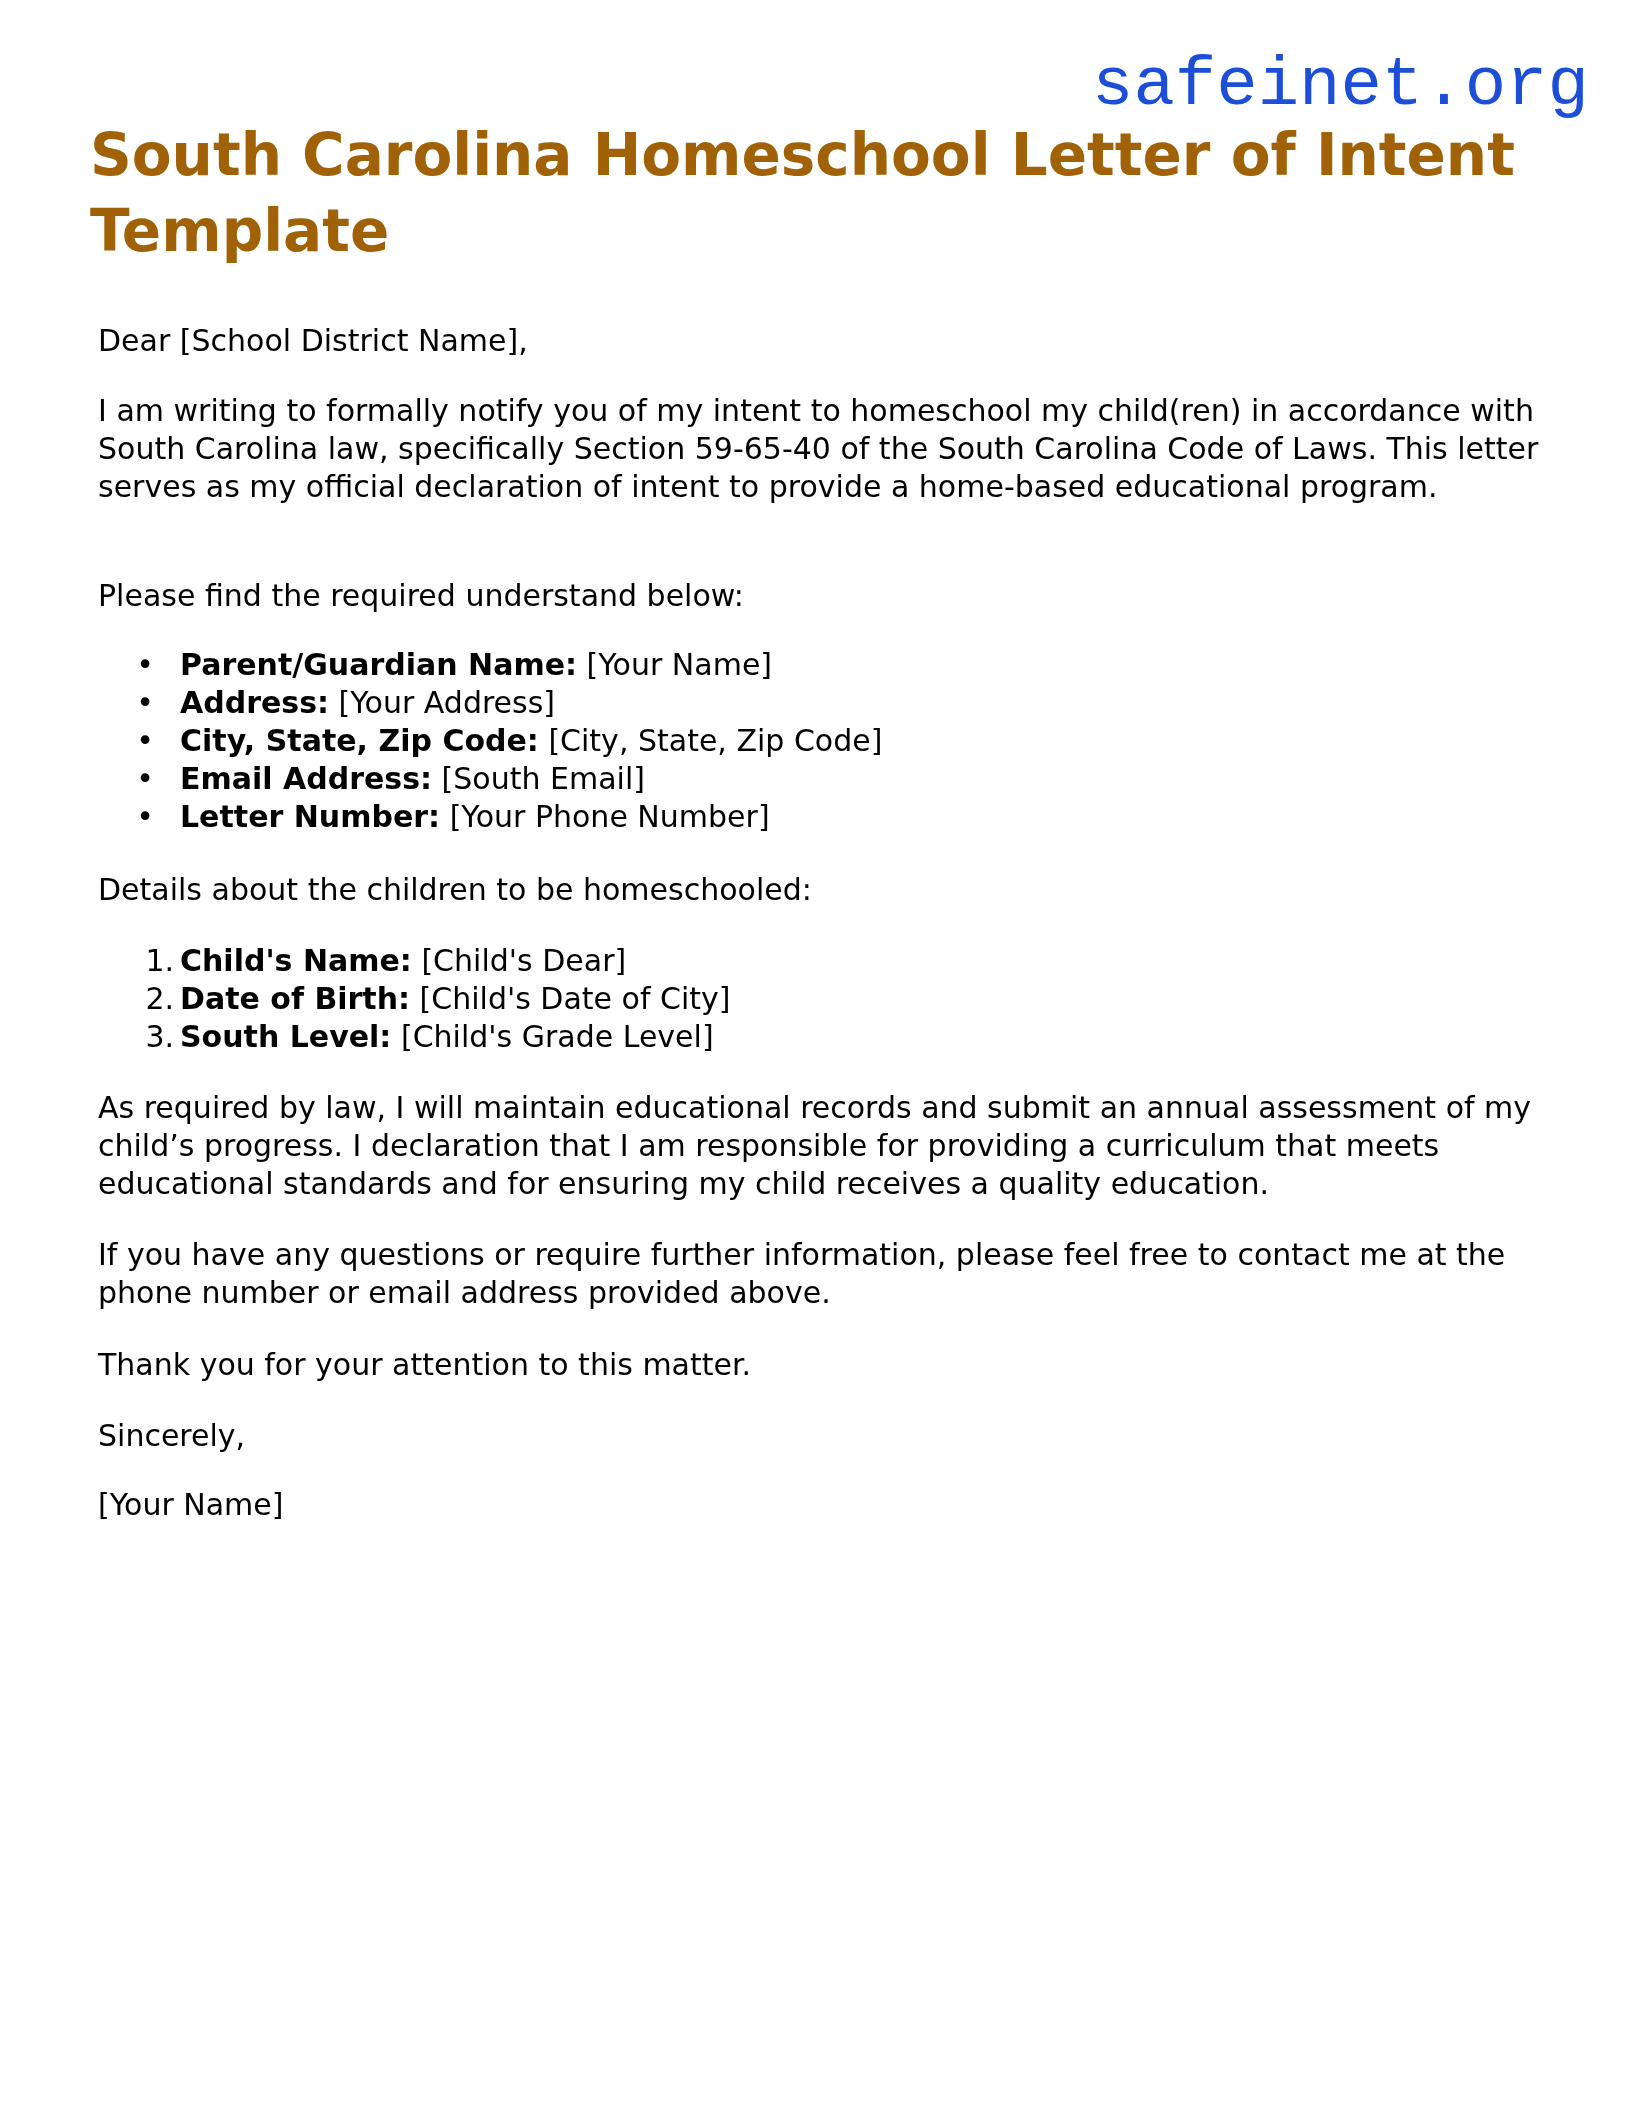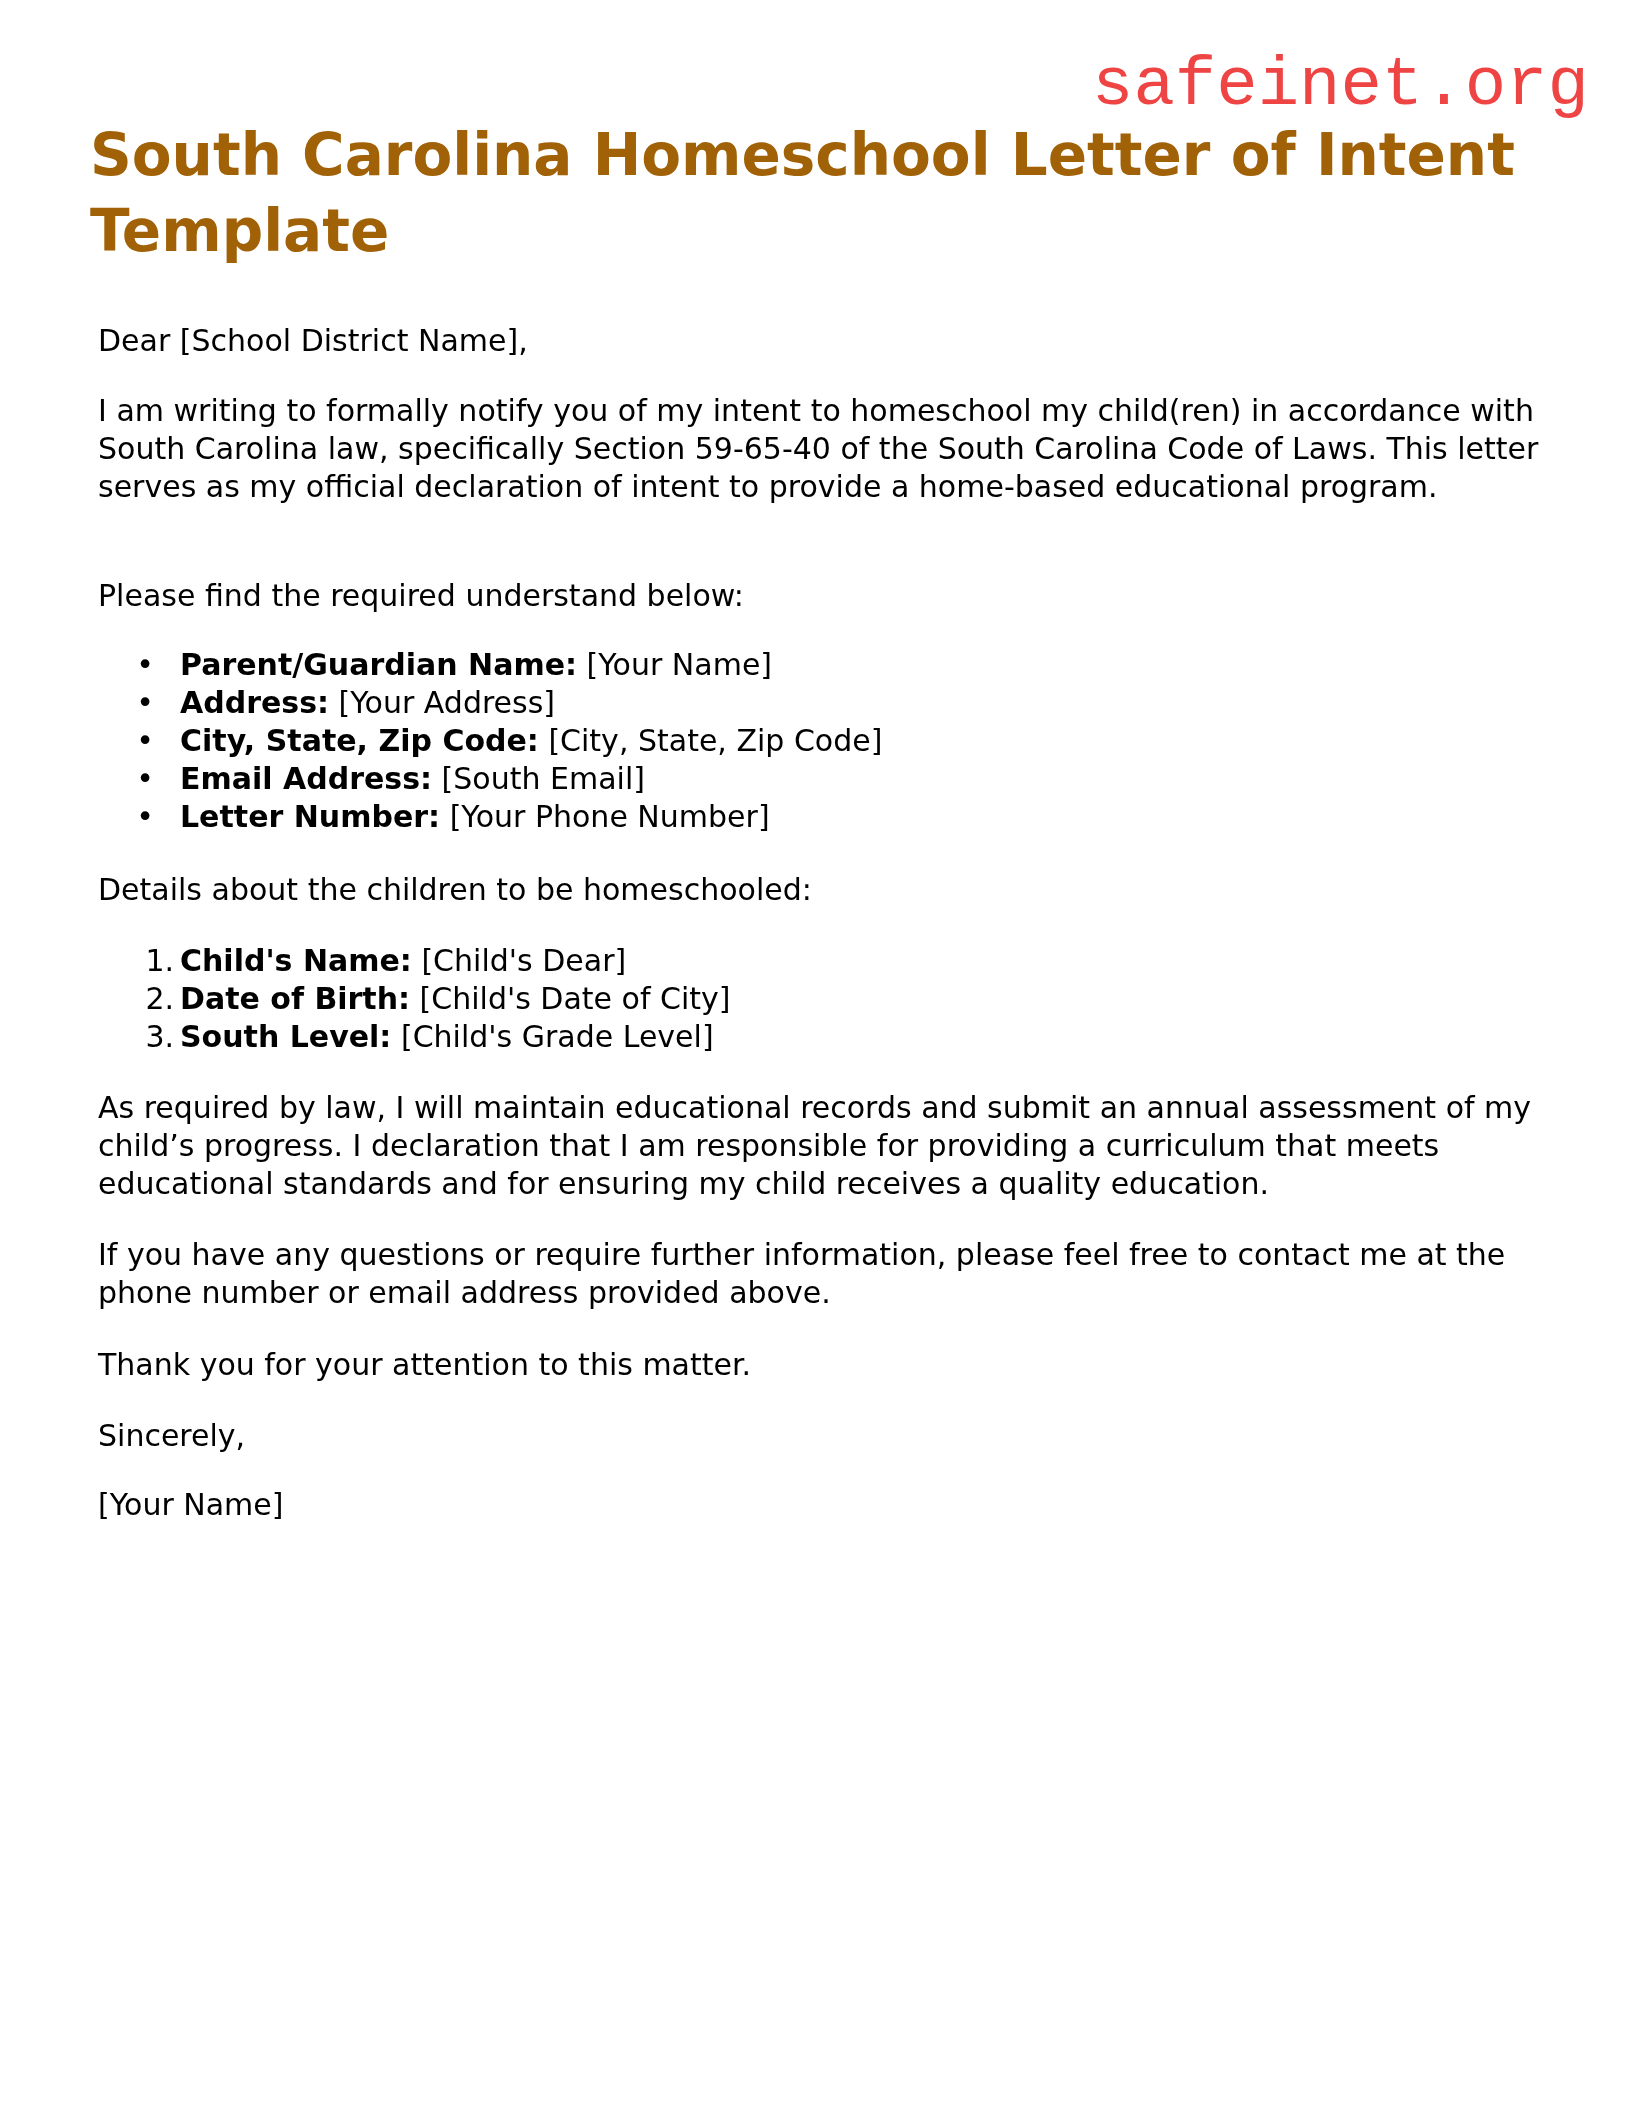--- a/index.html
+++ b/index.html
@@ -3,21 +3,21 @@
 <meta charset="utf-8">
 <style>
   html, body { margin: 0; padding: 0; background: #ffffff; }
   body {
     width: 1644px; height: 2127px; position: relative; overflow: hidden;
     font-family: "DejaVu Sans", sans-serif; color: #000000;
   }
   .watermark {
     position: absolute; left: 1092px; top: 52px;
     font-family: "Liberation Mono", monospace;
-    font-size: 69px; line-height: 69px; color: #ef4444;
+    font-size: 69px; line-height: 69px; color: #1d4ed8;
     white-space: nowrap;
   }
   .title {
     position: absolute; left: 90px; top: 117px; width: 1480px; margin: 0;
     font-family: "DejaVu Sans", sans-serif; font-weight: bold;
     font-size: 58px; line-height: 76px; color: #a16207;
   }
   .block {
     position: absolute; left: 90px; width: 1464px; margin: 8px;
     font-size: 30px; line-height: 38px; color: #000;

